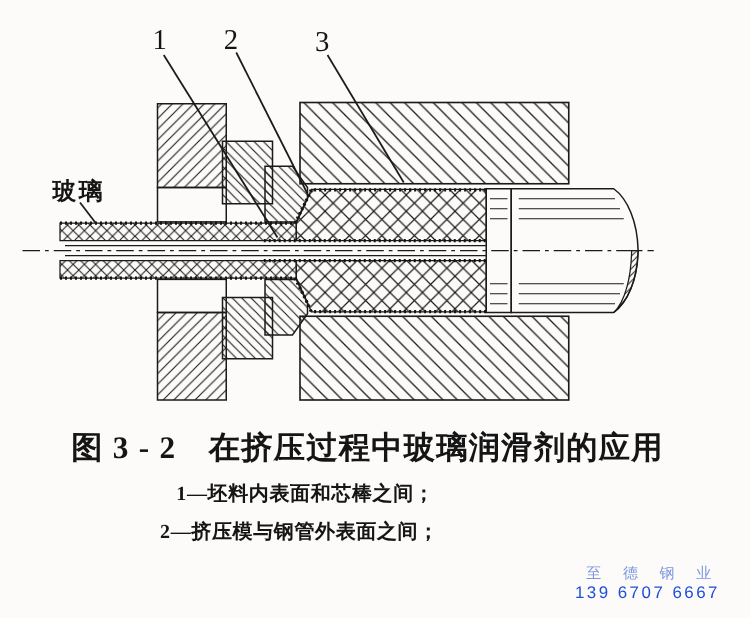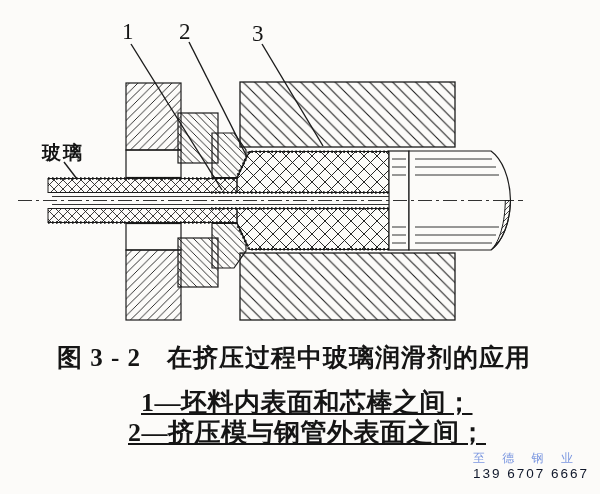--- a/index.html
+++ b/index.html
@@ -18,38 +18,37 @@
   }
   .part-num{font-size:23px;}
   .glass-txt{font-size:19px;font-weight:600;letter-spacing:2px;}
   .caption-title{
     position:absolute;left:57px;top:341px;
     font-size:25px;font-weight:600;letter-spacing:1px;
     white-space:nowrap;
   }
   .caption-item{
     position:absolute;
-    font-size:26px;font-weight:600;letter-spacing:0.5px;
+    font-size:16px;font-weight:600;letter-spacing:0.5px;
     white-space:nowrap;
-    text-decoration:underline;
   }
   .cap-i0{left:141px;top:385px;}
   .cap-i1{left:128px;top:415px;text-align:right;}
   .cap-i2{left:107px;top:457px;}
   .watermark{
-    position:absolute;right:11px;top:452px;
-    text-align:left;
+    position:absolute;right:24px;top:452px;
+    text-align:right;
     font-family:"Liberation Sans","DejaVu Sans",sans-serif;
     line-height:1.15;
   }
   .wm-company{
     font-size:12px;letter-spacing:7px;color:#7b97e0;white-space:nowrap;
   }
   .wm-phone{
-    font-size:13.5px;letter-spacing:2px;color:#0f172a;white-space:nowrap;
+    font-size:13.5px;letter-spacing:2px;color:#1d4ed8;white-space:nowrap;
   }
 </style>
 </head>
 <body>
 
 <div class="page">
 
   <svg width="600" height="332" viewBox="0 0 600 332">
     <defs>
 

